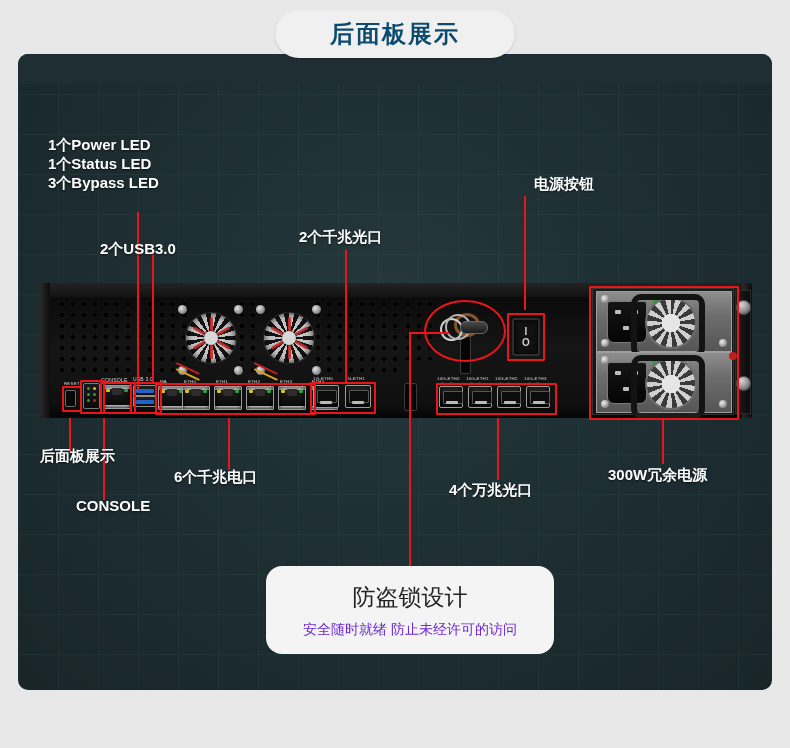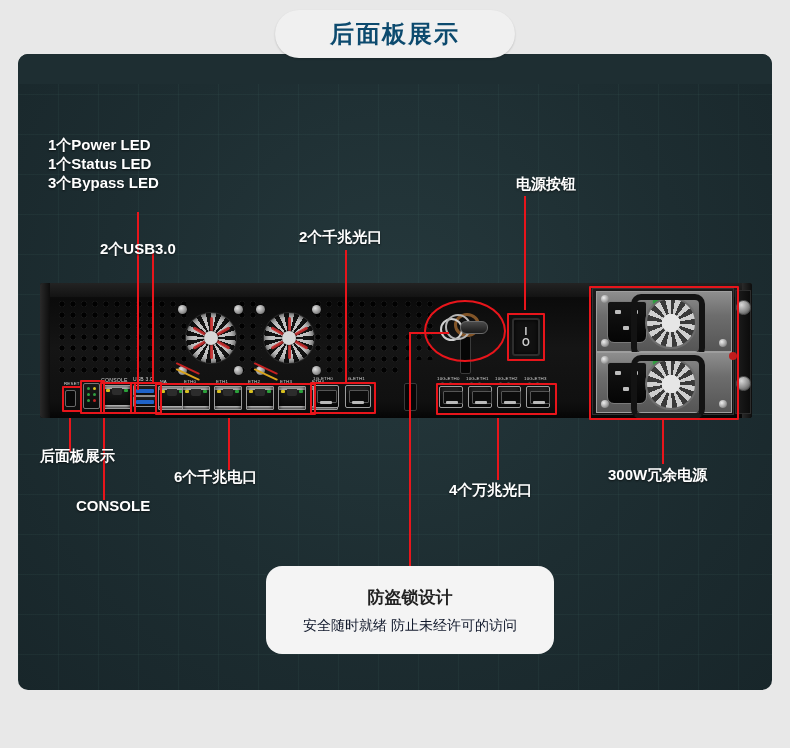--- a/index.html
+++ b/index.html
@@ -38,22 +38,22 @@
     font-size:24px;font-weight:bold;color:#0c4a6e;letter-spacing:2px;
   }
 
   
   .callout{
     position:absolute;left:266px;top:566px;width:288px;height:88px;
     background:#f4f4f4;border-radius:16px;
     display:flex;flex-direction:column;align-items:center;justify-content:center;
     z-index:30;
   }
-  .callout .c-title{font-size:17px;font-weight:bold;color:#222;margin-bottom:8px;}
-  .callout .c-sub{font-size:14px;color:#0f172a;}
+  .callout .c-title{font-size:23px;font-weight:normal;color:#222;margin-bottom:8px;}
+  .callout .c-sub{font-size:14px;color:#6d28d9;}
 
   
   .anno{position:absolute;color:#fff;font-size:15px;font-weight:bold;white-space:nowrap;z-index:20;
         text-shadow:0 1px 2px rgba(0,0,0,.6);}
 
   
   .vline{position:absolute;width:2px;background:#e8151b;z-index:18;}
   .hline{position:absolute;height:2px;background:#e8151b;z-index:18;}
 
   
@@ -260,21 +260,21 @@
   <div class="title-pill">
     <span>后面板展示</span>
   </div>
 
   <div class="anno" style="left:48px;top:136px;">1个Power LED</div>
   <div class="anno" style="left:48px;top:155px;">1个Status LED</div>
   <div class="anno" style="left:48px;top:174px;">3个Bypass LED</div>
 
   <div class="anno" style="left:100px;top:240px;">2个USB3.0</div>
   <div class="anno" style="left:299px;top:228px;">2个千兆光口</div>
-  <div class="anno" style="left:469px;top:175px;padding-left:47px;">电源按钮</div>
+  <div class="anno" style="left:487px;top:175px;padding-left:47px;">电源按钮</div>
 
   <div class="anno" style="left:40px;top:447px;">后面板展示</div>
   <div class="anno" style="left:76px;top:497px;">CONSOLE</div>
   <div class="anno" style="left:174px;top:468px;">6个千兆电口</div>
   <div class="anno" style="left:449px;top:481px;">4个万兆光口</div>
   <div class="anno" style="left:608px;top:466px;">300W冗余电源</div>
 
   <div class="vline" style="left:137px;top:212px;height:178px;"></div>
   <div class="vline" style="left:152px;top:250px;height:134px;"></div>
   <div class="vline" style="left:345px;top:250px;height:134px;"></div>

